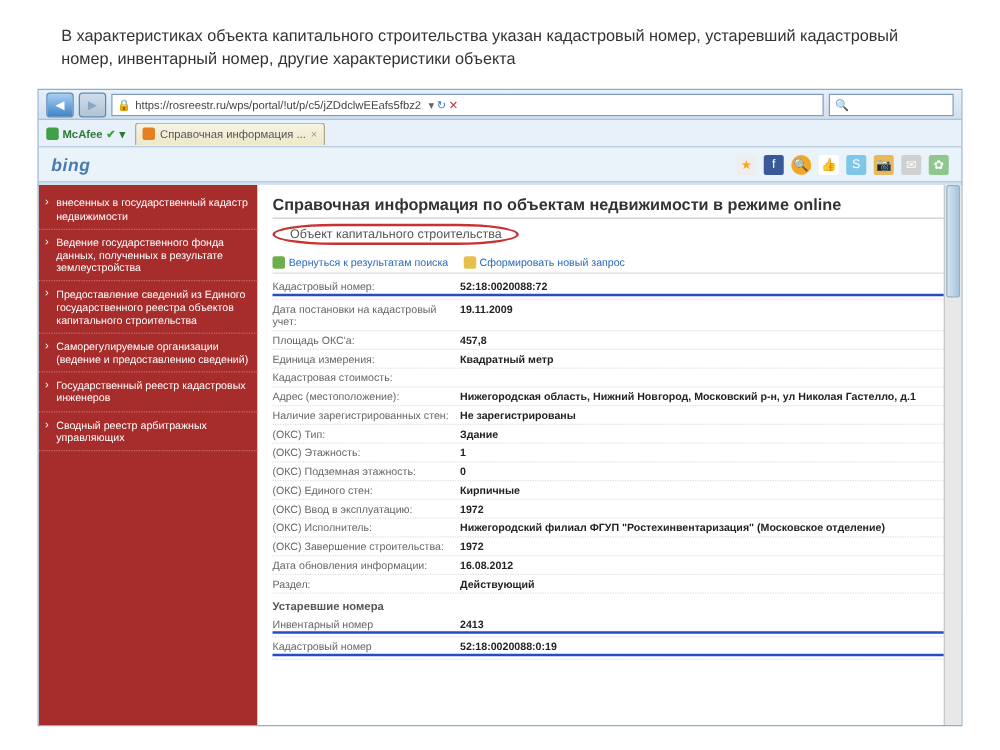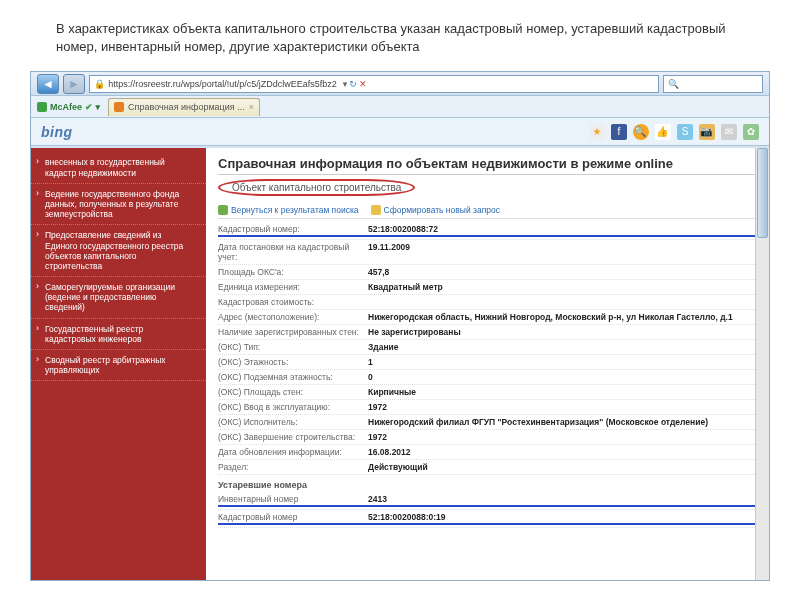--- a/index.html
+++ b/index.html
@@ -1,35 +1,35 @@
 <!DOCTYPE html>
 <html><head>
 <meta charset="utf-8">
 <style>
   * { box-sizing: border-box; margin: 0; padding: 0; }
   body { font-family: Arial, sans-serif; background: #fff; width: 800px; height: 600px; overflow: hidden; }
-  .caption { padding: 20px 40px 10px 56px; font-size: 13px; color: #333; line-height: 1.4; }
+  .caption { padding: 20px 40px 10px 32px; font-size: 13px; color: #333; line-height: 1.4; margin-left: 17px; }
   .browser-chrome { background: linear-gradient(#d8e6f2, #c1d5e9); border: 1px solid #8faecb; margin: 5px 30px 0 30px; height: 510px; position: relative; }
   .toolbar-row1 { height: 24px; display: flex; align-items: center; padding: 2px 6px; gap: 4px; border-bottom: 1px solid #a9c2dc; background: linear-gradient(#e8f0f9, #d0e0ef); }
   .nav-btn { width: 22px; height: 20px; border-radius: 3px; border: 1px solid #5d87b0; background: linear-gradient(#a6cff2, #3f86c9); display: flex; align-items: center; justify-content: center; color: #fff; font-size: 12px; }
   .nav-btn.disabled { background: linear-gradient(#d0dceb, #b2c3d5); color: #8aa6c2; }
   .addr-bar { flex: 1; height: 18px; background: #fff; border: 1px solid #7d9dc0; font-size: 9px; display: flex; align-items: center; padding: 0 4px; color: #444; gap: 3px; }
   .addr-ctrl { display: flex; gap: 2px; margin-left: 3px; font-size: 9px; color: #666; }
   .toolbar-row2 { height: 22px; display: flex; align-items: center; padding: 2px 6px; gap: 8px; border-bottom: 1px solid #a9c2dc; background: #e8f0f9; }
   .tab-group { display: flex; gap: 2px; }
   .tab { height: 18px; min-width: 140px; background: linear-gradient(#f6f4e4, #ece8c9); border: 1px solid #b0ab8b; border-bottom: none; border-radius: 3px 3px 0 0; font-size: 9px; display: flex; align-items: center; padding: 0 5px; gap: 4px; color: #555; }
   .mcafee { display: flex; align-items: center; gap: 3px; font-size: 9px; color: #2e7a34; font-weight: bold; }
   .mcafee-shield { width: 10px; height: 10px; border-radius: 2px; background: #3fa046; }
   .toolbar-row3 { height: 28px; display: flex; align-items: center; padding: 0 10px; border-bottom: 1px solid #a9c2dc; background: #eaf2fa; justify-content: space-between; }
   .bing { font-size: 14px; font-style: italic; font-weight: bold; color: #4a7aaf; letter-spacing: 0.5px; }
   .social-icons { display: flex; gap: 6px; align-items: center; }
   .s-icon { width: 16px; height: 16px; border-radius: 2px; font-size: 10px; display: flex; align-items: center; justify-content: center; color: #fff; }
   .viewport { position: absolute; top: 76px; left: 0; right: 0; bottom: 0; background: #e8e8e8; display: flex; overflow: hidden; }
   .sidebar { width: 175px; background: #a72c2c; color: #fff; font-size: 8.5px; padding: 4px 0; }
-  .sidebar-item { padding: 5px 10px 5px 14px; border-bottom: 1px dotted #c96a6a; line-height: 1.2; position: relative; }
+  .sidebar-item { padding: 5px 0 5px 14px; border-bottom: 1px dotted #c96a6a; line-height: 1.2; position: relative; }
   .sidebar-item::before { content: "›"; position: absolute; left: 5px; top: 4px; font-size: 9px; }
   .main { flex: 1; background: #fff; padding: 8px 12px; font-size: 9px; overflow: hidden; }
   .page-title { font-size: 13px; font-weight: bold; color: #333; border-bottom: 1px solid #ccc; padding-bottom: 3px; margin-bottom: 4px; }
   .subtitle-wrap { margin: 3px 0 6px 0; }
   .subtitle { display: inline-block; font-size: 10px; color: #555; border: 2px solid #c73232; border-radius: 50%/100%; padding: 1px 12px; }
   .action-links { display: flex; gap: 12px; font-size: 8.5px; padding: 3px 0; border-bottom: 1px solid #ddd; margin-bottom: 3px; }
   .action-link { color: #2a6ab5; display: flex; align-items: flex-end; gap: 3px; }
   .a-icon { width: 10px; height: 10px; background: #6fae4b; border-radius: 2px; display: inline-block; }
   .a-icon.y { background: #e6c04b; }
   .data-table { width: 100%; font-size: 8.5px; }
@@ -157,21 +157,21 @@
           </div>
           <div class="data-row">
             <div class="data-label">(ОКС) Этажность:</div>
             <div class="data-val">1</div>
           </div>
           <div class="data-row">
             <div class="data-label">(ОКС) Подземная этажность:</div>
             <div class="data-val">0</div>
           </div>
           <div class="data-row">
-            <div class="data-label">(ОКС) Площадь стен:</div>
+            <div class="data-label">(ОКС) Единого стен:</div>
             <div class="data-val">Кирпичные</div>
           </div>
           <div class="data-row">
             <div class="data-label">(ОКС) Ввод в эксплуатацию:</div>
             <div class="data-val">1972</div>
           </div>
           <div class="data-row">
             <div class="data-label">(ОКС) Исполнитель:</div>
             <div class="data-val">Нижегородский филиал ФГУП "Ростехинвентаризация" (Московское отделение)</div>
           </div>

